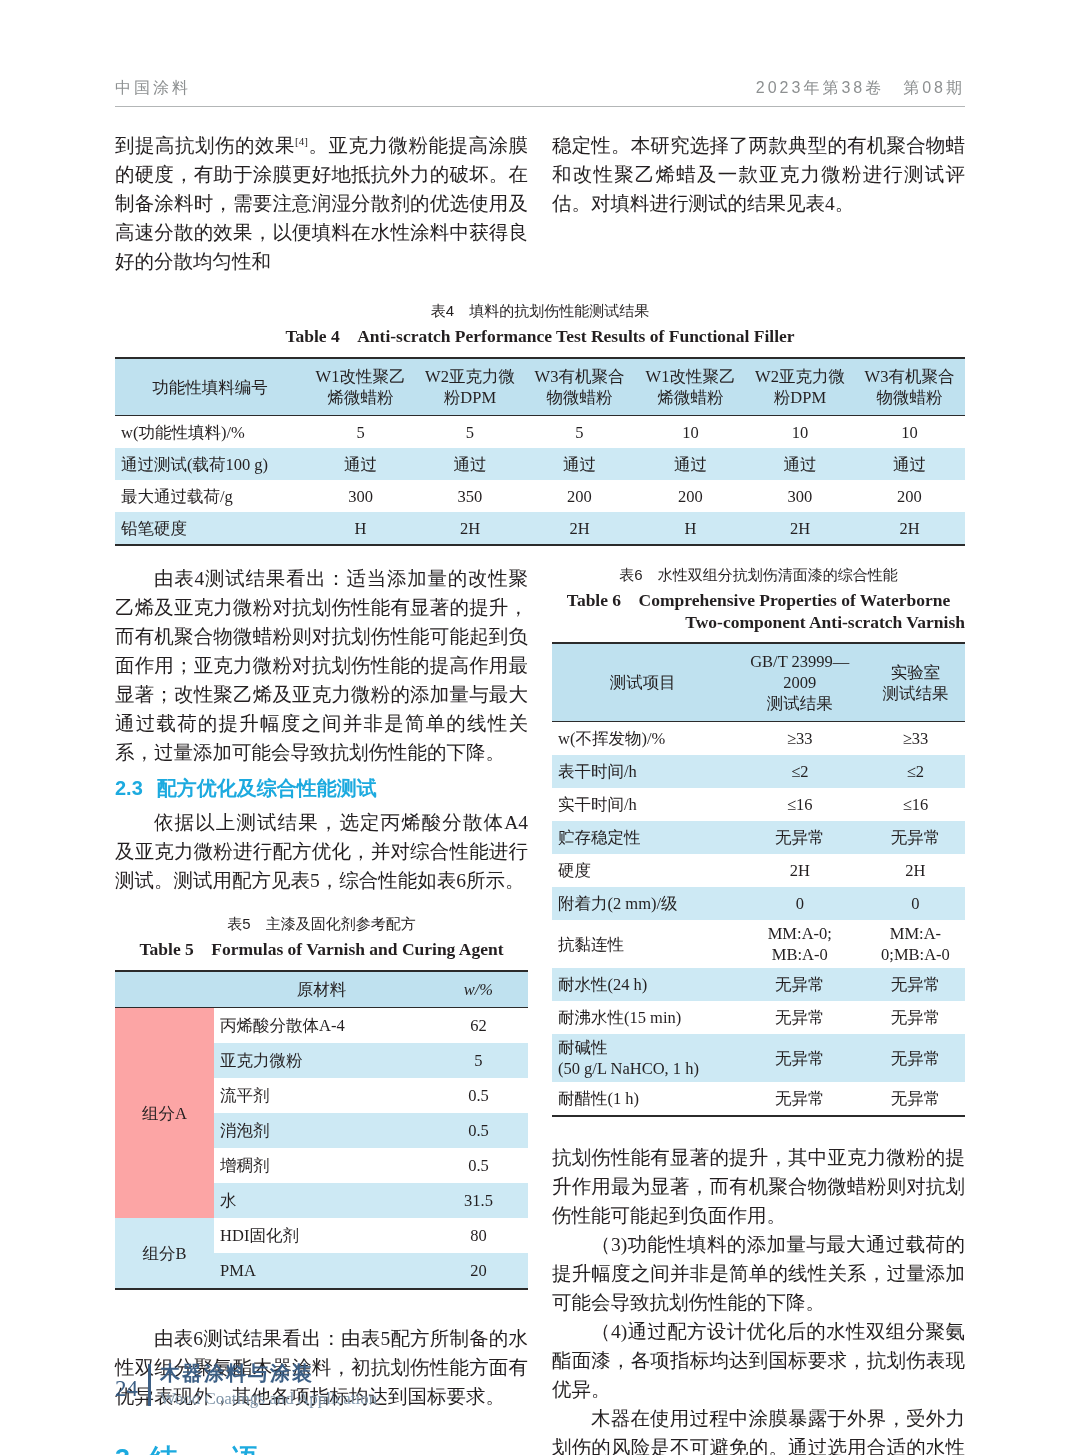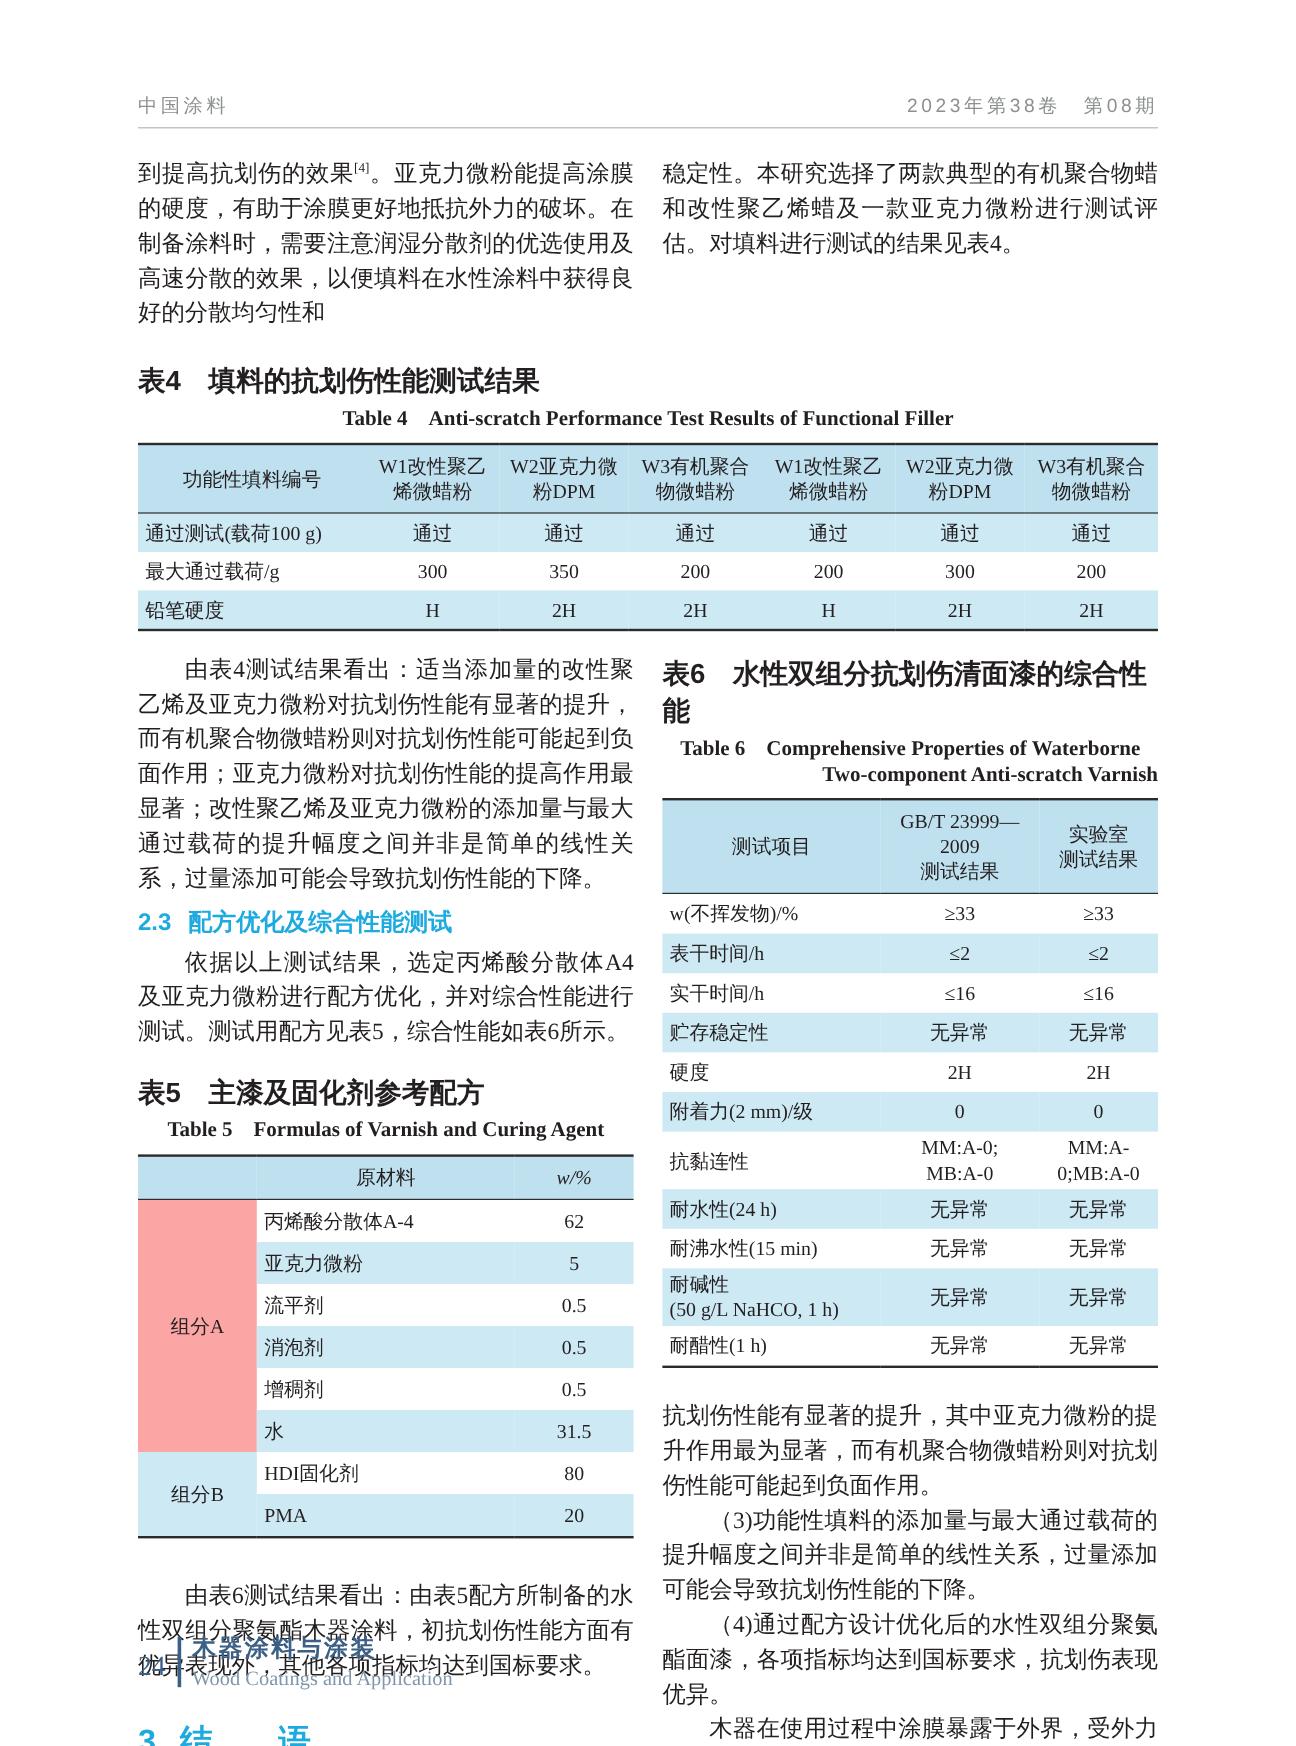--- a/index.html
+++ b/index.html
@@ -28,21 +28,21 @@
   .subsection{font-family:"Liberation Sans","DejaVu Sans",sans-serif;
     color:var(--heading_cyan);font-weight:bold;font-size:20px;
     margin:8px 0 6px 0;}
   .subsection .num{margin-right:14px;}
   .section{font-family:"Liberation Sans","DejaVu Sans",sans-serif;
     color:var(--heading_cyan);font-weight:bold;font-size:27px;
     margin:30px 0 16px 0;}
   .section .num{margin-right:20px;}
   .section .ttl{letter-spacing:14px;}
   
-  .tbl-title-cn{text-align:left;font-weight:bold;font-size:23px;
+  .tbl-title-cn{text-align:center;font-weight:normal;font-size:15px;
     font-family:"Liberation Sans","DejaVu Sans",sans-serif;}
   .tbl-title-en{text-align:center;font-weight:bold;font-size:17.5px;margin-top:3px;
     font-family:"Liberation Serif","DejaVu Serif",serif;}
   table.tbl{border-collapse:collapse;width:100%;margin-top:9px;
     border-top:2px solid #2b2b2b;border-bottom:2px solid #2b2b2b;}
   table.tbl th,table.tbl td{font-weight:normal;font-size:16.5px;line-height:21px;
     padding:3px 6px;vertical-align:middle;white-space:pre-line;}
   tr.hdr th{background:var(--table_header_blue);border-bottom:1px solid #2b2b2b;
     text-align:center;padding-top:7px;padding-bottom:7px;}
   td.blue,th.blue{background:var(--table_stripe_blue);}
@@ -111,20 +111,29 @@
           </colgroup>
         <tbody>
             <tr class="hdr">
           <th class="l">功能性填料编号</th>
           <th>W1改性聚乙烯微蜡粉</th>
           <th>W2亚克力微粉DPM</th>
           <th>W3有机聚合物微蜡粉</th>
           <th>W1改性聚乙烯微蜡粉</th>
           <th>W2亚克力微粉DPM</th>
           <th>W3有机聚合物微蜡粉</th>
+        </tr>
+        <tr>
+          <td class="l">w(功能性填料)/%</td>
+          <td class="c">5</td>
+          <td class="c">5</td>
+          <td class="c">5</td>
+          <td class="c">10</td>
+          <td class="c">10</td>
+          <td class="c">10</td>
         </tr>
         <tr>
           <td class="l blue">通过测试(载荷100 g)</td>
           <td class="c blue">通过</td>
           <td class="c blue">通过</td>
           <td class="c blue">通过</td>
           <td class="c blue">通过</td>
           <td class="c blue">通过</td>
           <td class="c blue">通过</td>
         </tr>

